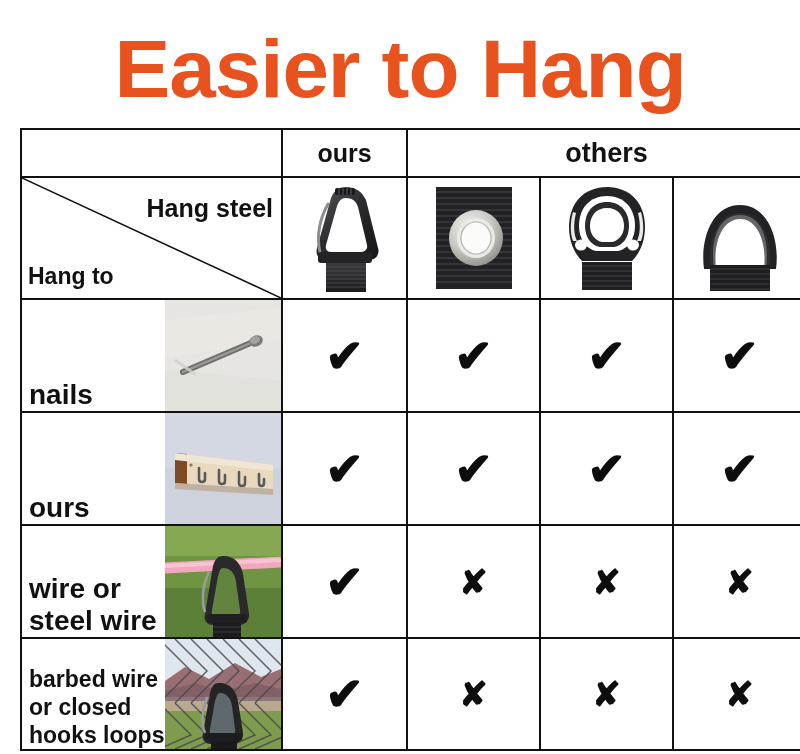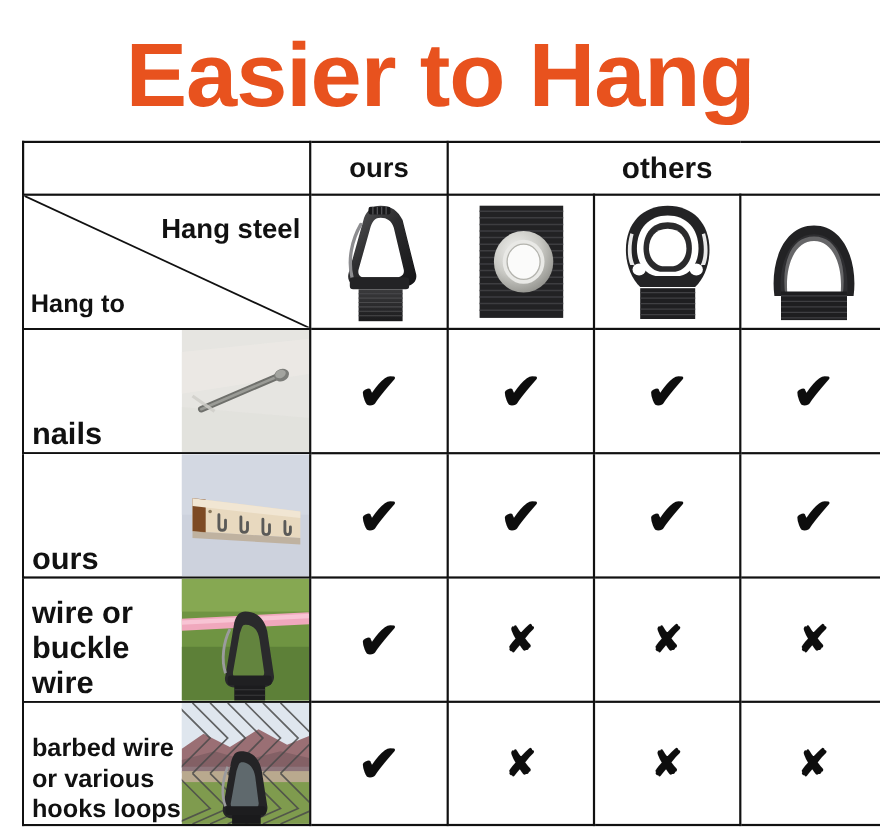--- a/index.html
+++ b/index.html
@@ -408,21 +408,21 @@
       <td class="cell-mark-oth">
         <span class="mark check">✔</span>
       </td>
     </tr>
 
     <tr class="row-data">
       <td class="cell-rowlabel">
         <div class="rowlabel-flex">
           <div class="rowlabel-text">
             <div>wire or</div>
-            <div>buckle wire</div>
+            <div>steel wire</div>
           </div>
           <div class="rowlabel-photo">
             <svg width="116" height="111" viewBox="0 0 116 111">
               <rect width="116" height="111" fill="#6f9442"></rect>
               <rect x="0" y="0" width="116" height="30" fill="#86a852"></rect>
               <rect x="0" y="62" width="116" height="49" fill="#5d8038"></rect>
 
               <path d="M0 42 L116 36" stroke="#f0a8bd" stroke-width="11" stroke-linecap="butt"></path>
               <path d="M0 40 L116 34" stroke="#f8c4d4" stroke-width="4"></path>
 
@@ -451,21 +451,21 @@
       <td class="cell-mark-oth">
         <span class="mark cross">✘</span>
       </td>
     </tr>
 
     <tr class="row-data-last">
       <td class="cell-rowlabel">
         <div class="rowlabel-flex">
           <div class="rowlabel-text small">
             <div>barbed wire</div>
-            <div>or various</div>
+            <div>or closed</div>
             <div>hooks loops</div>
           </div>
           <div class="rowlabel-photo">
             <svg width="116" height="110" viewBox="0 0 116 110">
               <rect width="116" height="110" fill="#cfd8e2"></rect>
               <rect x="0" y="0" width="116" height="42" fill="#dfe6ee"></rect>
               <path d="M0 42 L20 28 L44 40 L70 24 L96 38 L116 30 L116 58 L0 58 Z" fill="#9a6f74"></path>
               <path d="M0 52 L30 44 L58 52 L90 44 L116 50 L116 64 L0 64 Z" fill="#7d5c62" opacity="0.8"></path>
               <rect x="0" y="62" width="116" height="12" fill="#b9a98e"></rect>
               <rect x="0" y="72" width="116" height="38" fill="#7f9b4e"></rect>

